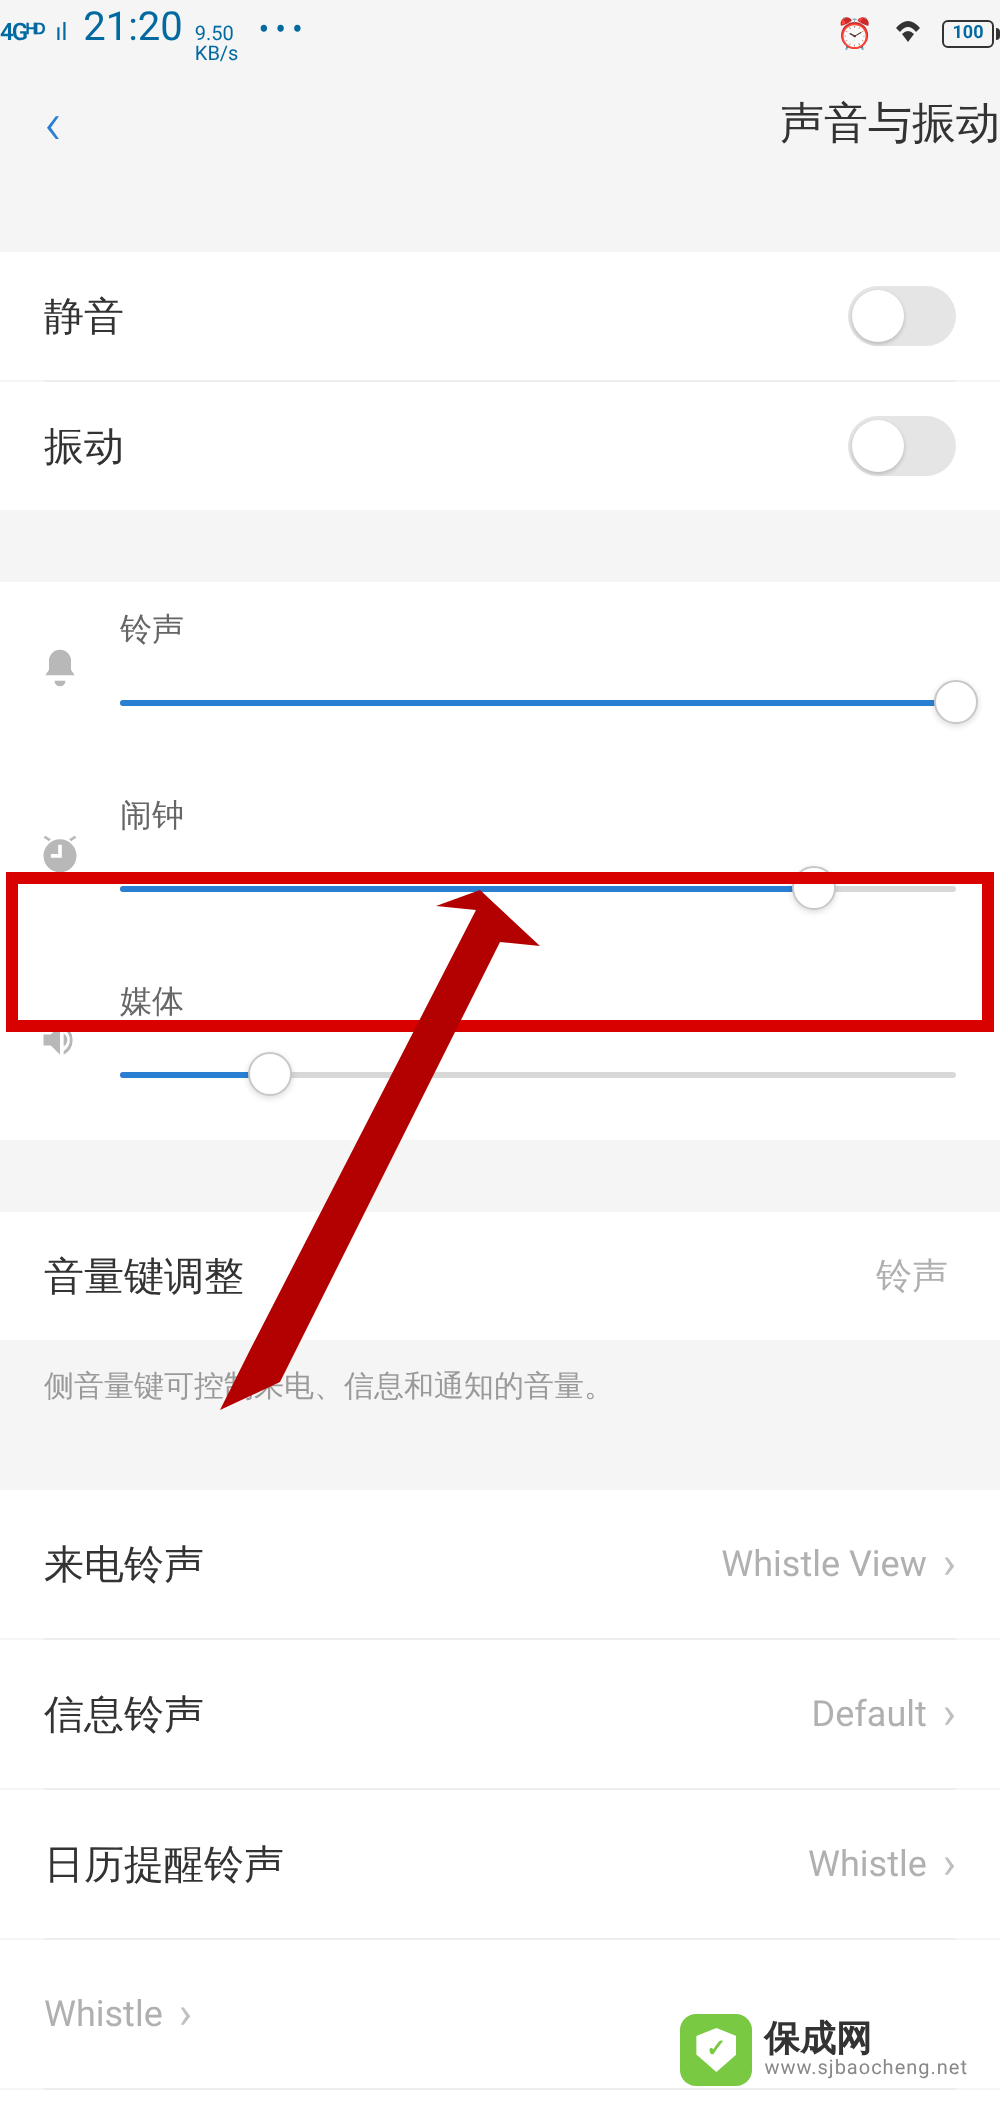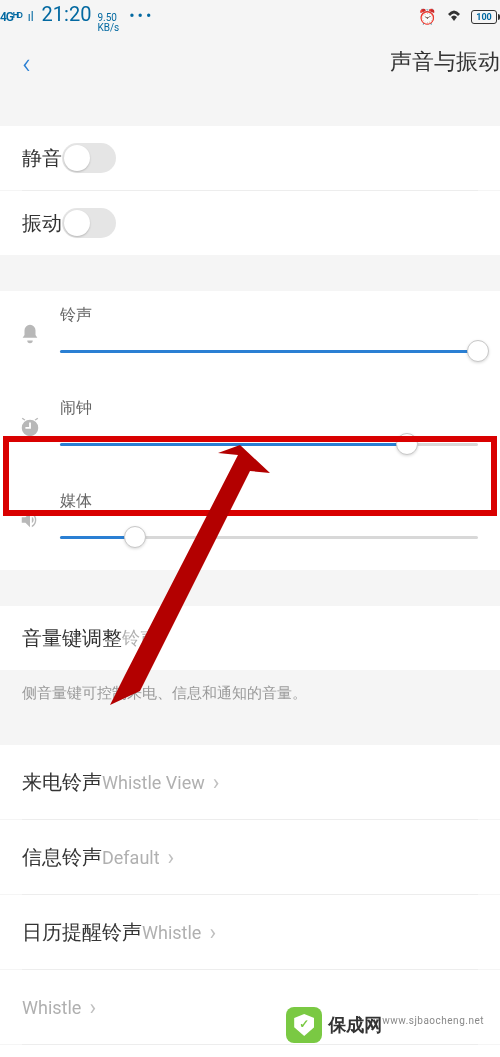--- a/index.html
+++ b/index.html
@@ -14,21 +14,21 @@
     .alarm-ico { font-size: 15px; }
     .wifi-ico { font-size: 15px; }
     .batt { display: inline-flex; align-items: center; }
     .batt-body { width: 26px; height: 14px; border: 1.5px solid #333; border-radius: 3px; display:flex; align-items:center; justify-content:center; font-size:9px; font-weight:700;}
     .batt-tip { width: 2px; height: 6px; background: #333; margin-left: 1px; border-radius: 0 2px 2px 0;}
     .nav { height: 56px; display: flex; align-items: center; position: relative; background: #f5f5f5; }
     .back { position: absolute; left: 12px; color: #2a7fd3; font-size: 30px; font-weight: 300; padding: 6px 10px;}
     .title { flex: 1; text-align: right; font-size: 22px; font-weight: 500; color: #333; }
     .section-gap { height: 36px; background: #f5f5f5; }
     .section-gap.sm { height: 12px; }
-    .row { background: #fff; padding: 0 22px; height: 64px; display: flex; align-items: center; }
+    .row { background: #fff; padding: 0 22px; height: 64px; display: flex; align-items: center; justify-content: space-between; }
     .row.tall { height: 74px; }
     .row-label { font-size: 20px; color: #333; }
     .row-value { font-size: 18px; color: #b0b0b0; margin-right: 4px;}
     .chev { color: #c0c0c0; font-size: 22px; margin-left: 4px; }
     .right-grp { display: flex; align-items: center; }
     .toggle { width: 54px; height: 30px; background: #e5e5e5; border-radius: 15px; position: relative; }
     .toggle-knob { width: 26px; height: 26px; background: #fff; border-radius: 50%; position: absolute; top: 2px; left: 2px; box-shadow: 0 1px 2px rgba(0,0,0,.2); }
     .volumes { background: #fff; }
     .vol-row { display: flex; align-items: center; padding: 14px 22px 22px 16px; gap: 16px; }
     .vol-icon { width: 28px; display:flex; justify-content:center; color: #b8b8b8; font-size: 22px; flex-shrink: 0; }
@@ -38,21 +38,21 @@
     .track { position: absolute; left: 0; right: 0; height: 3px; background: #d8d8d8; border-radius: 2px; }
     .fill { position: absolute; left: 0; height: 3px; background: #2a7fd3; border-radius: 2px; }
     .thumb { position: absolute; width: 22px; height: 22px; background: #fff; border: 1px solid #c8c8c8; border-radius: 50%; transform: translateX(-50%); top: 0; box-shadow: 0 1px 3px rgba(0,0,0,.15);}
     .highlight-box { position: absolute; border: 6px solid #d90000; pointer-events: none; }
     .desc { padding: 14px 22px; font-size: 15px; color: #9a9a9a; background: #f5f5f5; }
     .arrow-svg { position: absolute; pointer-events: none; }
     .watermark { position: absolute; bottom: 14px; right: 16px; display: flex; align-items: center; gap: 6px; }
     .wm-logo { width: 36px; height: 36px; background: #7ac943; border-radius: 8px; display: flex; align-items: center; justify-content: center; position:relative;}
     .wm-shield { width: 20px; height: 22px; background:#fff; clip-path: polygon(50% 0, 100% 18%, 100% 60%, 50% 100%, 0 60%, 0 18%); display:flex; align-items:center; justify-content:center;}
     .wm-check { color:#7ac943; font-size:12px; font-weight:bold; margin-top:-3px;}
-    .wm-text { display: flex; line-height: 1.1; }
+    .wm-text { display: flex; flex-direction: column; line-height: 1.1; }
     .wm-name { font-size: 18px; font-weight: 700; color: #333; }
     .wm-url { font-size: 10px; color: #888; letter-spacing:0.5px;}
     .divider { height: 1px; background: #ededed; margin: 0 22px; }
   </style>
 </head>
 <body>
 
 <div class="status-bar">
   <div class="status-left">
     <span class="sig-ico">4Gᴴᴰ</span>

